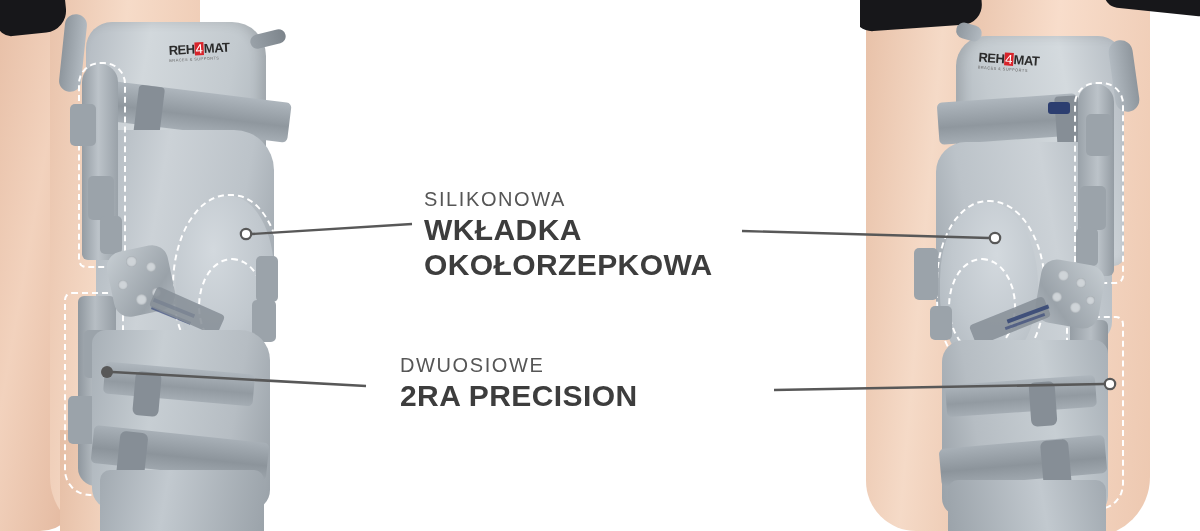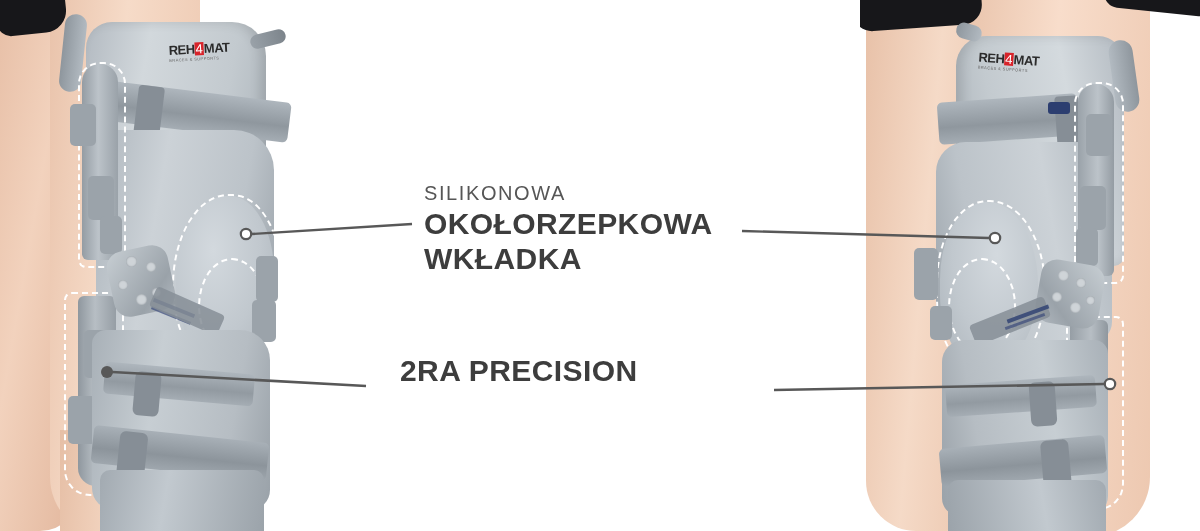--- a/index.html
+++ b/index.html
@@ -226,23 +226,24 @@
     <line x1="742" y1="231" x2="989" y2="238" stroke="#585858" stroke-width="2.4"></line>
     <circle cx="995" cy="238" r="5.2" fill="#ffffff" stroke="#585858" stroke-width="2.2"></circle>
 
     <line x1="112" y1="372" x2="366" y2="386" stroke="#585858" stroke-width="2.6"></line>
     <circle cx="107" cy="372" r="6" fill="#585858"></circle>
 
     <line x1="774" y1="390" x2="1104" y2="384" stroke="#585858" stroke-width="2.6"></line>
     <circle cx="1110" cy="384" r="5.2" fill="#ffffff" stroke="#585858" stroke-width="2.2"></circle>
   </svg>
 
-  <div class="callout" style="left:424px;top:181px;">
+  <div class="callout" style="left:424px;top:187px;">
     <div class="sub">SILIKONOWA</div>
+    <div class="ttl">WKŁADKA</div>
     <div class="ttl">OKOŁORZEPKOWA</div>
-    <div class="ttl">WKŁADKA</div>
   </div>
 
   <div class="callout" style="left:400px;top:353px;">
+    <div class="sub">DWUOSIOWE</div>
     <div class="ttl">2RA PRECISION</div>
   </div>
 
 </div>
 
 </body></html>

